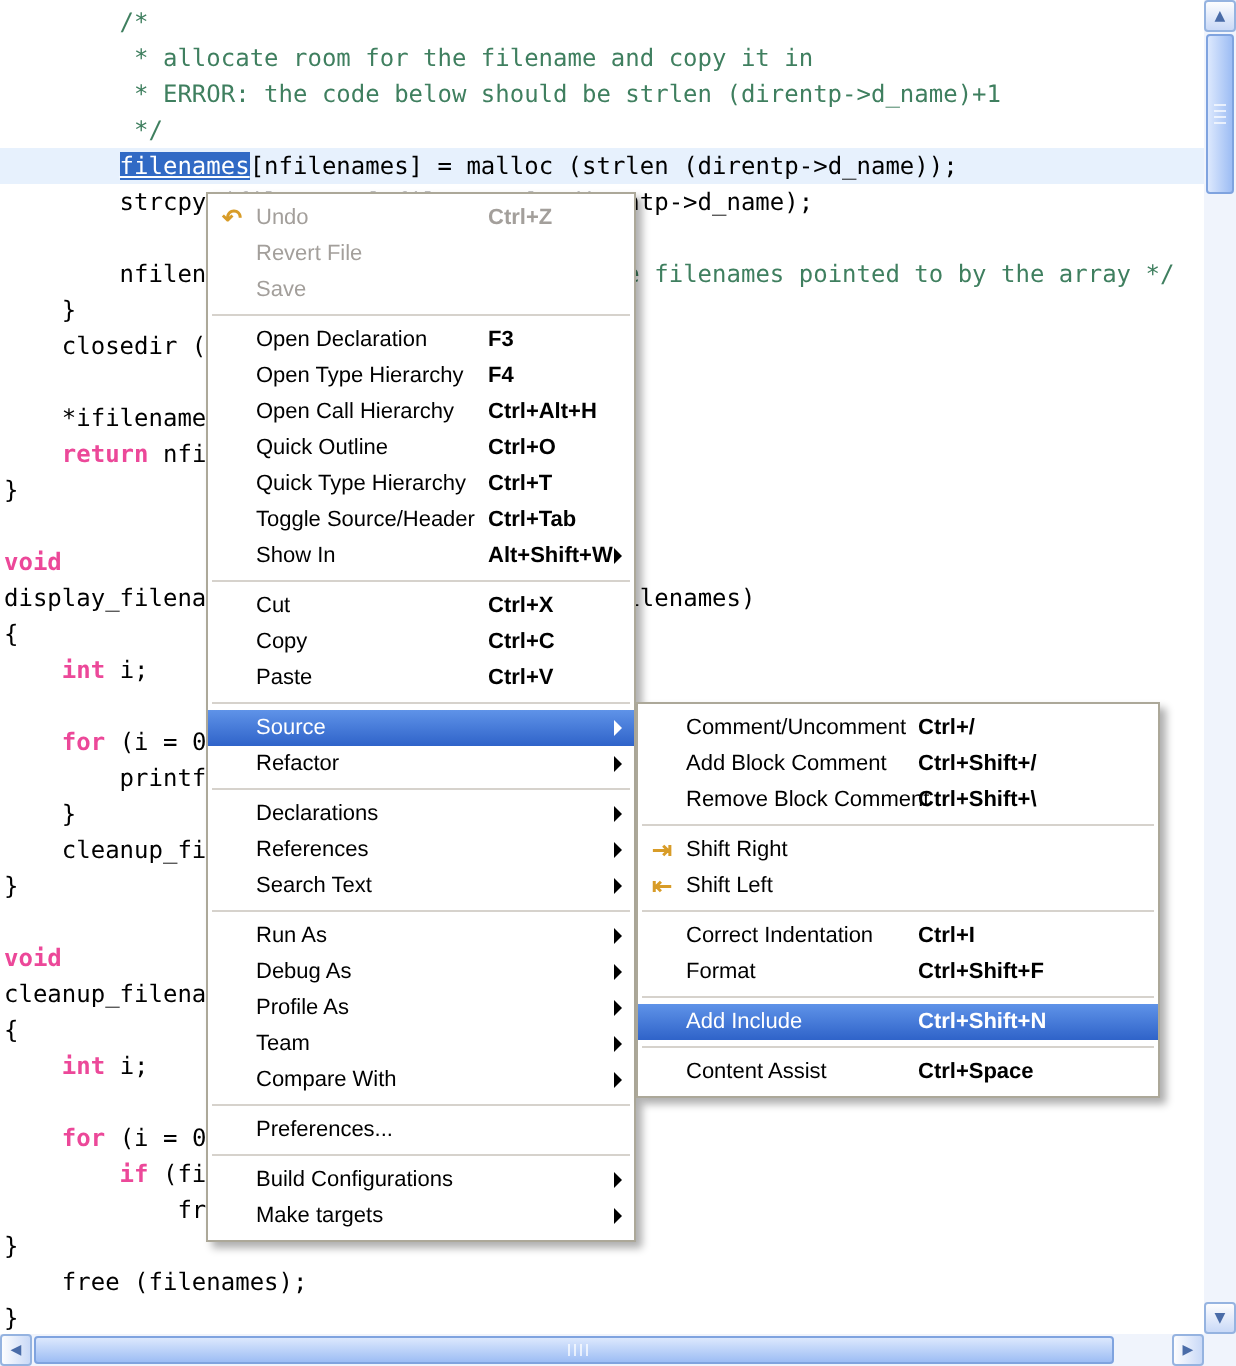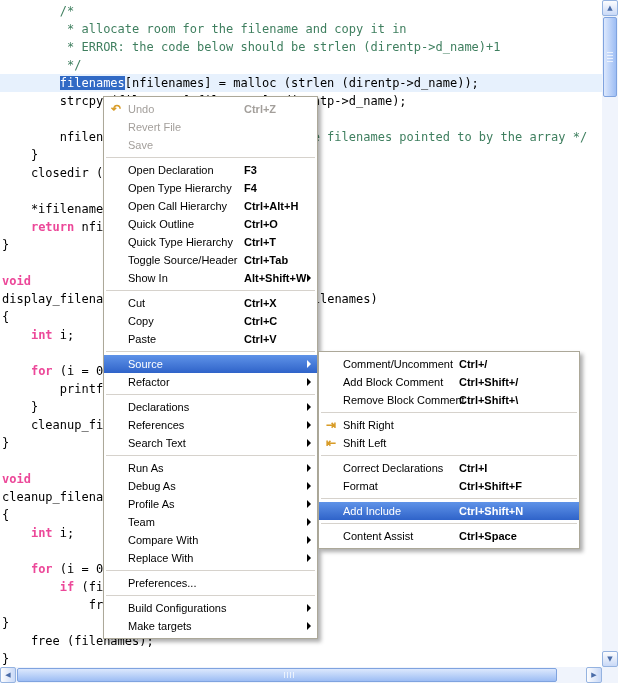--- a/index.html
+++ b/index.html
@@ -8,21 +8,21 @@
 
   
   .editor { position:absolute; left:0; top:0; width:602px; height:667px; background:#fff; overflow:hidden; }
   .cur-line { position:absolute; left:0; top:74px; width:602px; height:18px; background:#e7f1fd; }
   .code { position:absolute; left:2px; top:2px; font-family:"DejaVu Sans Mono",monospace; font-size:12px; line-height:18px; white-space:pre; }
   .line { height:18px; white-space:pre; }
   .seg-plain   { color:#000000; }
   .seg-comment { color:#3f7f5f; }
   .seg-keyword { color:#ec4899; font-weight:bold; }
   .seg-string  { color:#2a00ff; }
-  .seg-sel     { background:#316ac5; color:#ffffff; }
+  .seg-sel     { background:#316ac5; color:#ffffff;text-decoration:underline; }
 
   
   .menu { position:absolute; background:#ffffff; border:1px solid #aca899;
           box-shadow:3px 3px 4px rgba(0,0,0,.32); padding:3px 0;
           font-family:"Liberation Sans",sans-serif; font-size:11px; }
   .main-menu { left:103px; top:96px;  width:215px; z-index:10; }
   .sub-menu  { left:318px; top:351px; width:262px; z-index:11; }
   .menu-item { position:relative; height:18px; line-height:18px; padding-left:24px; color:#000; cursor:default; white-space:nowrap; }
   .menu-item.disabled { color:#a39f9b; }
   .menu-item.highlighted { background:linear-gradient(180deg,#5f93e8 0%,#2f63c9 100%); color:#fff; }
@@ -89,36 +89,35 @@
       <div class="menu-sep"></div>
       <div class="menu-item"><span class="mlabel">Declarations</span><span class="submenu-arrow"></span></div>
       <div class="menu-item"><span class="mlabel">References</span><span class="submenu-arrow"></span></div>
       <div class="menu-item"><span class="mlabel">Search Text</span><span class="submenu-arrow"></span></div>
       <div class="menu-sep"></div>
       <div class="menu-item"><span class="mlabel">Run As</span><span class="submenu-arrow"></span></div>
       <div class="menu-item"><span class="mlabel">Debug As</span><span class="submenu-arrow"></span></div>
       <div class="menu-item"><span class="mlabel">Profile As</span><span class="submenu-arrow"></span></div>
       <div class="menu-item"><span class="mlabel">Team</span><span class="submenu-arrow"></span></div>
       <div class="menu-item"><span class="mlabel">Compare With</span><span class="submenu-arrow"></span></div>
-      <div class="menu-item"><span class="mlabel">Replace With</span><span class="submenu-arrow"></span></div>
       <div class="menu-sep"></div>
       <div class="menu-item"><span class="mlabel">Preferences...</span></div>
       <div class="menu-sep"></div>
       <div class="menu-item"><span class="mlabel">Build Configurations</span><span class="submenu-arrow"></span></div>
       <div class="menu-item"><span class="mlabel">Make targets</span><span class="submenu-arrow"></span></div>
     </div>
   <div class="menu sub-menu">
       <div class="menu-item"><span class="mlabel">Comment/Uncomment</span><span class="mshortcut">Ctrl+/</span></div>
       <div class="menu-item"><span class="mlabel">Add Block Comment</span><span class="mshortcut">Ctrl+Shift+/</span></div>
       <div class="menu-item"><span class="mlabel">Remove Block Comment</span><span class="mshortcut">Ctrl+Shift+\</span></div>
       <div class="menu-sep"></div>
       <div class="menu-item"><span class="menu-icon">⇥</span><span class="mlabel">Shift Right</span></div>
       <div class="menu-item"><span class="menu-icon">⇤</span><span class="mlabel">Shift Left</span></div>
       <div class="menu-sep"></div>
-      <div class="menu-item"><span class="mlabel">Correct Declarations</span><span class="mshortcut">Ctrl+I</span></div>
+      <div class="menu-item"><span class="mlabel">Correct Indentation</span><span class="mshortcut">Ctrl+I</span></div>
       <div class="menu-item"><span class="mlabel">Format</span><span class="mshortcut">Ctrl+Shift+F</span></div>
       <div class="menu-sep"></div>
       <div class="menu-item highlighted"><span class="mlabel">Add Include</span><span class="mshortcut">Ctrl+Shift+N</span></div>
       <div class="menu-sep"></div>
       <div class="menu-item"><span class="mlabel">Content Assist</span><span class="mshortcut">Ctrl+Space</span></div>
     </div>
 
   <div class="vscroll">
     <div class="scroll-btn up"><span>▲</span></div>
     <div class="vthumb"></div>

